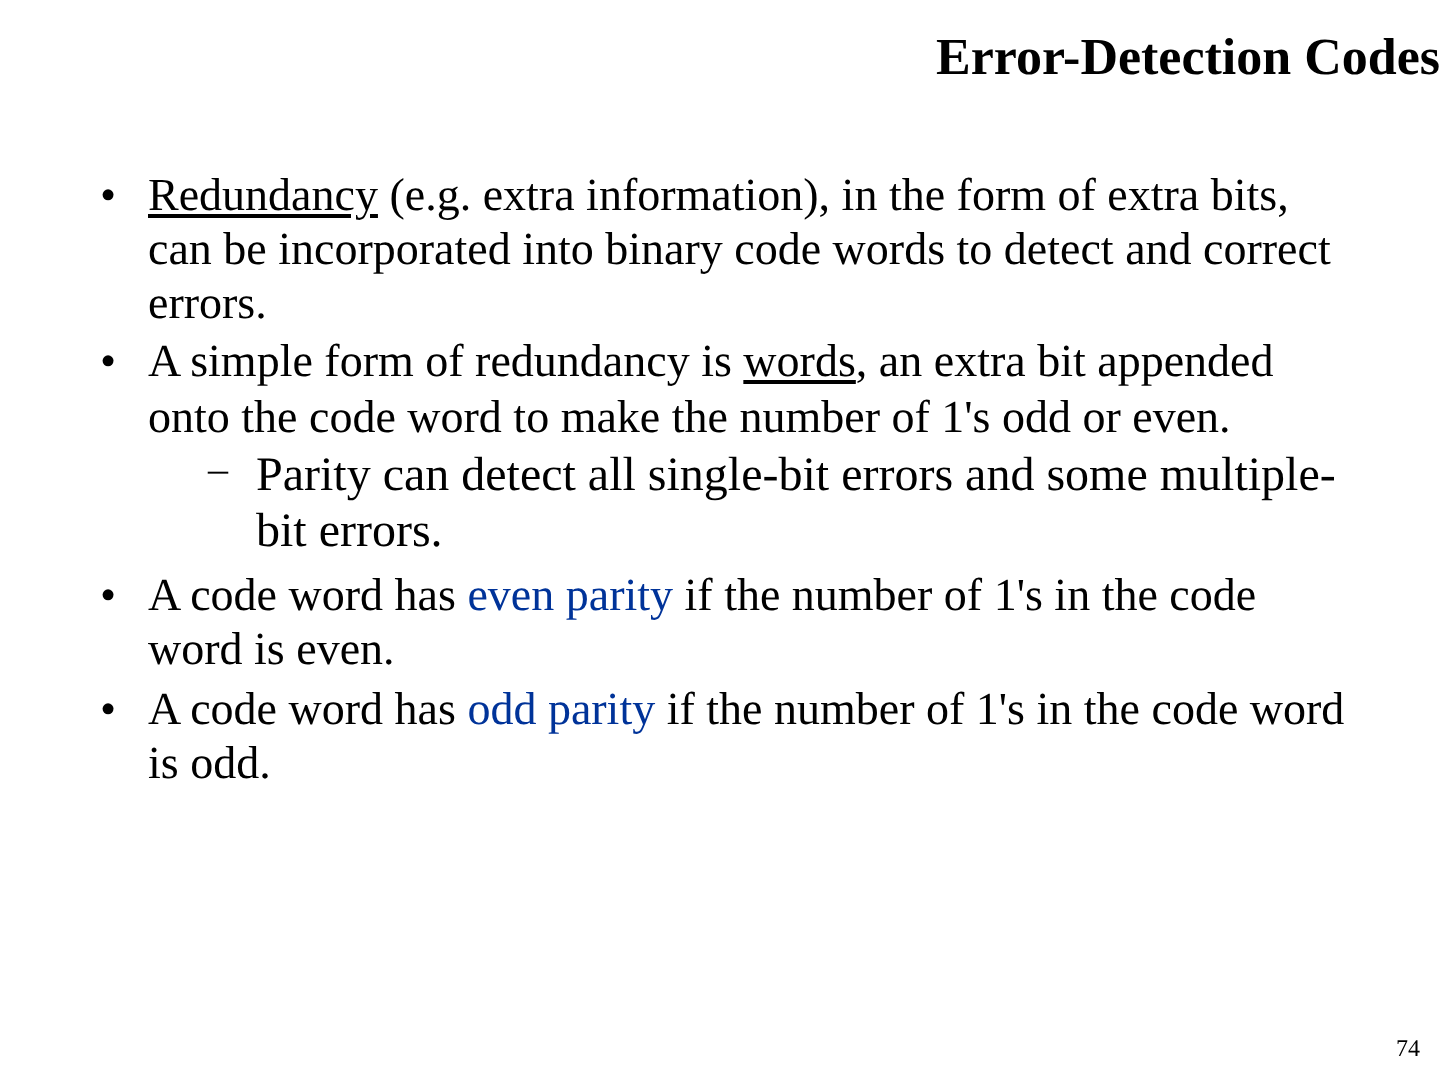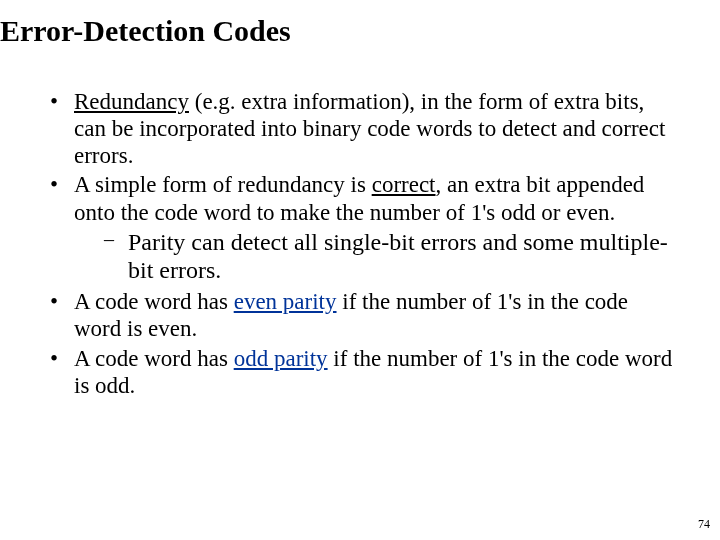--- a/index.html
+++ b/index.html
@@ -13,23 +13,23 @@
     position: relative;
     overflow: hidden;
   }
   .slide {
     width: 720px;
     height: 540px;
     position: relative;
     box-sizing: border-box;
   }
   .title {
-    text-align: left;
+    text-align: right;
     font-weight: bold;
-    font-size: 30px;
+    font-size: 26px;
     padding-top: 14px;
     padding-bottom: 10px;
   }
   .body {
     padding-left: 32px;
     padding-right: 28px;
     padding-top: 18px;
   }
   ul.level1 {
     list-style: none;
@@ -66,21 +66,20 @@
     position: absolute;
     left: 30px;
     top: 0;
     font-size: 20px;
   }
   .ul-word {
     text-decoration: underline;
   }
   .blue {
     color: #003399;
-    text-decoration: underline;
   }
   .pagenum {
     position: absolute;
     right: 10px;
     bottom: 8px;
     font-size: 12px;
     font-family: "Times New Roman", Times, serif;
   }
 </style>
 </head>
@@ -91,21 +90,21 @@
   <div class="title">Error-Detection Codes</div>
 
   <div class="body">
     <ul class="level1">
 
       <li>
         <span class="ul-word">Redundancy</span><span> (e.g. extra information), in the form of extra bits, can be incorporated into binary code words to detect and correct errors.</span>
       </li>
 
       <li>
-        <span>A simple form of redundancy is </span><span class="ul-word">correct</span><span>, an extra bit appended onto the code word to make the number of 1's odd or even.</span>
+        <span>A simple form of redundancy is </span><span class="ul-word">words</span><span>, an extra bit appended onto the code word to make the number of 1's odd or even.</span>
         <ul class="level2">
           <li>
             <span>Parity can detect all single-bit errors and some multiple-bit errors.</span>
           </li>
         </ul>
       </li>
 
       <li>
         <span>A code word has </span><span class="blue">even parity</span><span> if the number of 1's in the code word is even.</span>
       </li>

